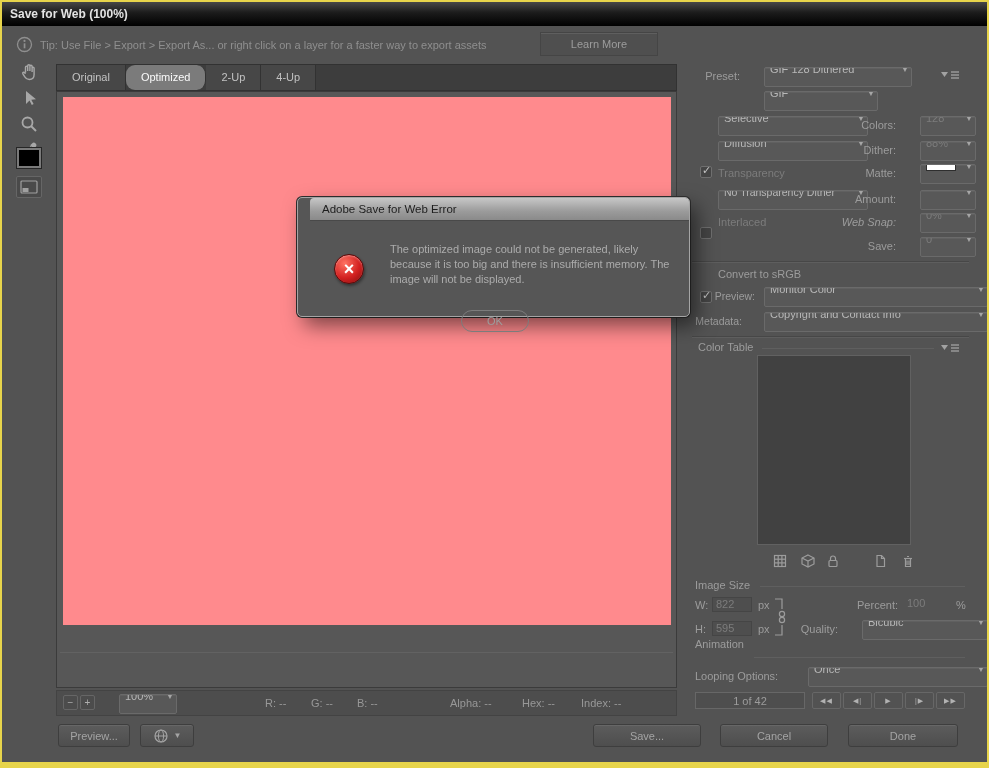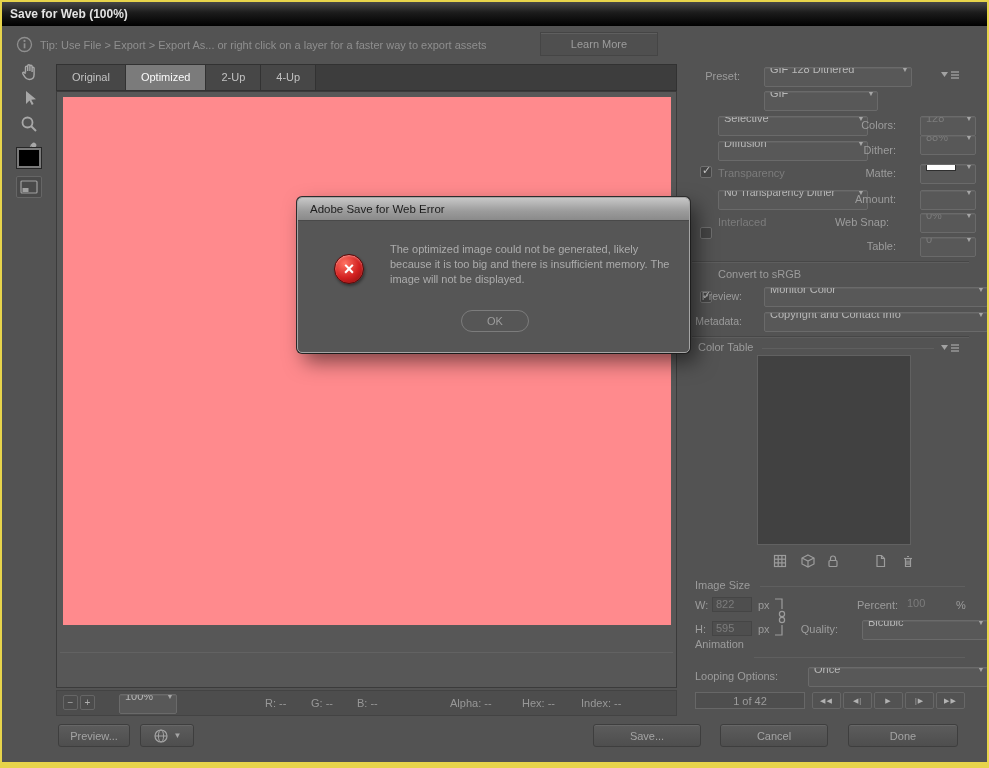--- a/index.html
+++ b/index.html
@@ -10,38 +10,38 @@
   .app{position:absolute;top:24px;left:0;right:0;bottom:0;background:#535353;}
   .abs{position:absolute;}
   .lbl{font-size:11px;color:#9c9c9c;white-space:nowrap;}
   .dim{color:#7c7c7c !important;}
   .dd{display:flex;align-items:center;justify-content:space-between;background:#585858;border:1px solid #6a6a6a;border-radius:2px;height:20px;font-size:11px;color:#b8b8b8;padding:0 2px 16px 5px;box-shadow:inset 0 1px 0 rgba(255,255,255,.05);white-space:nowrap;overflow:hidden;margin-left:20px;}
   .dd .car{color:#a6a6a6;font-size:8px;margin-left:4px;flex:0 0 auto;}
   .cb{width:12px;height:12px;border:1px solid #6f6f6f;background:#454545;border-radius:2px;position:relative;flex:0 0 auto;}
   .cb.checked::after{content:"✓";position:absolute;left:1px;top:-3px;font-size:11px;color:#c4c4c4;}
   .tabs{position:absolute;left:54px;top:38px;width:621px;height:27px;background:#3d3d3d;border:1px solid #323232;display:flex;}
   .tab{padding:0 15px;line-height:25px;font-size:11px;color:#c2c2c2;background:#474747;border-right:1px solid #323232;}
-  .tab.active{background:#7b7b7b;color:#fbfbfb;}
+  .tab.active{background:#7b7b7b;color:#fbfbfb;border-radius:9px;}
   .frame{position:absolute;left:54px;top:65px;width:621px;height:597px;background:#575757;border:1px solid #3b3b3b;}
   .canvas{position:absolute;left:6px;top:5px;width:608px;height:528px;background:#ff8a8d;}
   .frameline{position:absolute;left:3px;right:3px;top:560px;height:1px;background:#626262;}
   .statusbar{position:absolute;left:54px;top:664px;width:621px;height:26px;background:#4d4d4d;border:1px solid #434343;}
   .sq{position:absolute;width:15px;height:15px;border:1px solid #666;background:#4c4c4c;color:#b0b0b0;font-size:10px;line-height:13px;text-align:center;border-radius:2px;}
   .stat{position:absolute;top:6px;font-size:11px;color:#989898;white-space:nowrap;}
   .btn{display:flex;align-items:center;justify-content:center;background:linear-gradient(#5c5c5c,#4e4e4e);border:1px solid #3e3e3e;border-radius:3px;color:#a4a4a4;font-size:11px;box-shadow:inset 0 1px 0 rgba(255,255,255,.07);}
   .tool{position:absolute;left:14px;width:26px;height:24px;display:flex;align-items:center;justify-content:center;}
   .rp{position:absolute;left:686px;top:36px;width:289px;height:700px;}
   .hdrline{position:absolute;height:1px;background:#5f5f5f;}
   .divider{position:absolute;left:4px;right:8px;height:1px;background:#474747;box-shadow:0 1px 0 #5e5e5e;}
   .ctbox{position:absolute;left:69px;top:293px;width:154px;height:190px;background:#414141;border:1px solid #616161;}
   .vbox{position:absolute;height:15px;background:#4e4e4e;border:1px solid #454545;font-size:11px;color:#7c7c7c;padding:0 3px;line-height:13px;}
   .navbtn{width:29px;height:17px;border:1px solid #676767;background:#525252;border-radius:2px;color:#b2b2b2;font-size:7px;display:flex;align-items:center;justify-content:center;letter-spacing:1px;}
   .counter{position:absolute;left:7px;top:0;width:110px;height:17px;border:1px solid #676767;background:#4e4e4e;color:#9c9c9c;font-size:11px;display:flex;align-items:center;justify-content:center;}
   .swatchw{width:30px;height:10px;border:1px solid #2e2e2e;}
-  .dlg{position:absolute;left:295px;top:171px;width:393px;height:156px;background:#565656;border:1px solid #a5a5a5;border-radius:5px;box-shadow:7px 9px 20px rgba(0,0,0,.5),0 0 0 1px #303030;z-index:50;}
+  .dlg{position:absolute;left:295px;top:171px;width:393px;height:120px;background:#565656;border:1px solid #a5a5a5;border-radius:5px;box-shadow:7px 9px 20px rgba(0,0,0,.5),0 0 0 1px #303030;z-index:50;padding-left:12px;}
   .dlg-title{height:23px;background:linear-gradient(180deg,#c7c7c7,#9b9b9b 60%,#8a8a8a);border-radius:4px 4px 0 0;display:flex;align-items:center;padding:0 12px;font-size:11.5px;color:#1d1d1d;border-bottom:1px solid #494949;}
   .errico{position:absolute;left:36px;top:56px;width:30px;height:30px;border-radius:50%;background:radial-gradient(circle at 35% 30%,#ff7262,#d22020 55%,#7d0d0d);border:1px solid #5a0808;box-shadow:inset 0 1px 2px rgba(255,255,255,.45),1px 2px 3px rgba(0,0,0,.4);display:flex;align-items:center;justify-content:center;color:#fff;font-size:18px;font-weight:bold;line-height:1;}
   .errmsg{position:absolute;left:92px;top:44px;width:280px;font-size:11px;color:#acacac;line-height:15px;}
   .okbtn{position:absolute;left:163px;top:112px;width:68px;height:22px;border:1px solid #7c7c7c;border-radius:11px;background:transparent;color:#9d9d9d;font-size:11px;display:flex;align-items:center;justify-content:center;}
   svg{display:block;}
 </style>
 </head>
 <body>
 
 <div class="win">
@@ -160,21 +160,21 @@
       <div class="dd abs" style="left:212px;top:54px;width:56px;">
         <span class="dim">128</span>
           <span class="car">▼</span>
       </div>
 
       <div class="dd abs" style="left:10px;top:79px;width:150px;">
         <span>Diffusion</span>
           <span class="car">▼</span>
       </div>
       <span class="abs lbl" style="left:140px;top:82px;width:68px;text-align:right;">Dither:</span>
-      <div class="dd abs" style="left:212px;top:73px;width:56px;">
+      <div class="dd abs" style="left:212px;top:79px;width:56px;">
         <span class="dim">88%</span>
           <span class="car">▼</span>
       </div>
 
       <div class="cb abs checked" style="left:12px;top:104px;"></div>
       <span class="abs lbl dim" style="left:30px;top:105px;">Transparency</span>
       <span class="abs lbl" style="left:140px;top:105px;width:68px;text-align:right;">Matte:</span>
       <div class="dd abs" style="left:212px;top:102px;width:56px;">
         <span class="swatchw" style="background: rgb(255, 255, 255);"></span>
           <span class="car">▼</span>
@@ -185,38 +185,38 @@
           <span class="car">▼</span>
       </div>
       <span class="abs lbl" style="left:140px;top:131px;width:68px;text-align:right;">Amount:</span>
       <div class="dd abs" style="left:212px;top:128px;width:56px;">
         <span></span>
           <span class="car">▼</span>
       </div>
 
       <div class="cb abs" style="left:12px;top:153px;"></div>
       <span class="abs lbl dim" style="left:30px;top:154px;">Interlaced</span>
-      <span class="abs lbl" style="left:140px;top:154px;width:68px;text-align:center;">Web Snap:</span>
+      <span class="abs lbl" style="left:140px;top:154px;width:68px;text-align:right;font-style:italic;">Web Snap:</span>
       <div class="dd abs" style="left:212px;top:151px;width:56px;">
         <span class="dim">0%</span>
           <span class="car">▼</span>
       </div>
 
-      <span class="abs lbl" style="left:140px;top:178px;width:68px;text-align:right;">Table:</span>
+      <span class="abs lbl" style="left:140px;top:178px;width:68px;text-align:right;">Save:</span>
       <div class="dd abs" style="left:212px;top:175px;width:56px;">
         <span class="dim">0</span>
           <span class="car">▼</span>
       </div>
 
       <div class="divider" style="top:199px;"></div>
 
       <div class="cb abs checked" style="left:12px;top:205px;"></div>
       <span class="abs lbl" style="left:30px;top:206px;">Convert to sRGB</span>
 
-      <span class="abs lbl" style="left:0;top:228px;width:54px;text-align:right;font-size:10.5px;">Preview:</span>
+      <span class="abs lbl" style="left:13px;top:228px;width:54px;text-align:right;font-size:10.5px;">Preview:</span>
       <div class="dd abs" style="left:56px;top:225px;width:224px;">
         <span>Monitor Color</span>
           <span class="car">▼</span>
       </div>
 
       <span class="abs lbl" style="left:0;top:253px;width:54px;text-align:right;font-size:10.5px;">Metadata:</span>
       <div class="dd abs" style="left:56px;top:250px;width:224px;">
         <span>Copyright and Contact Info</span>
           <span class="car">▼</span>
       </div>

